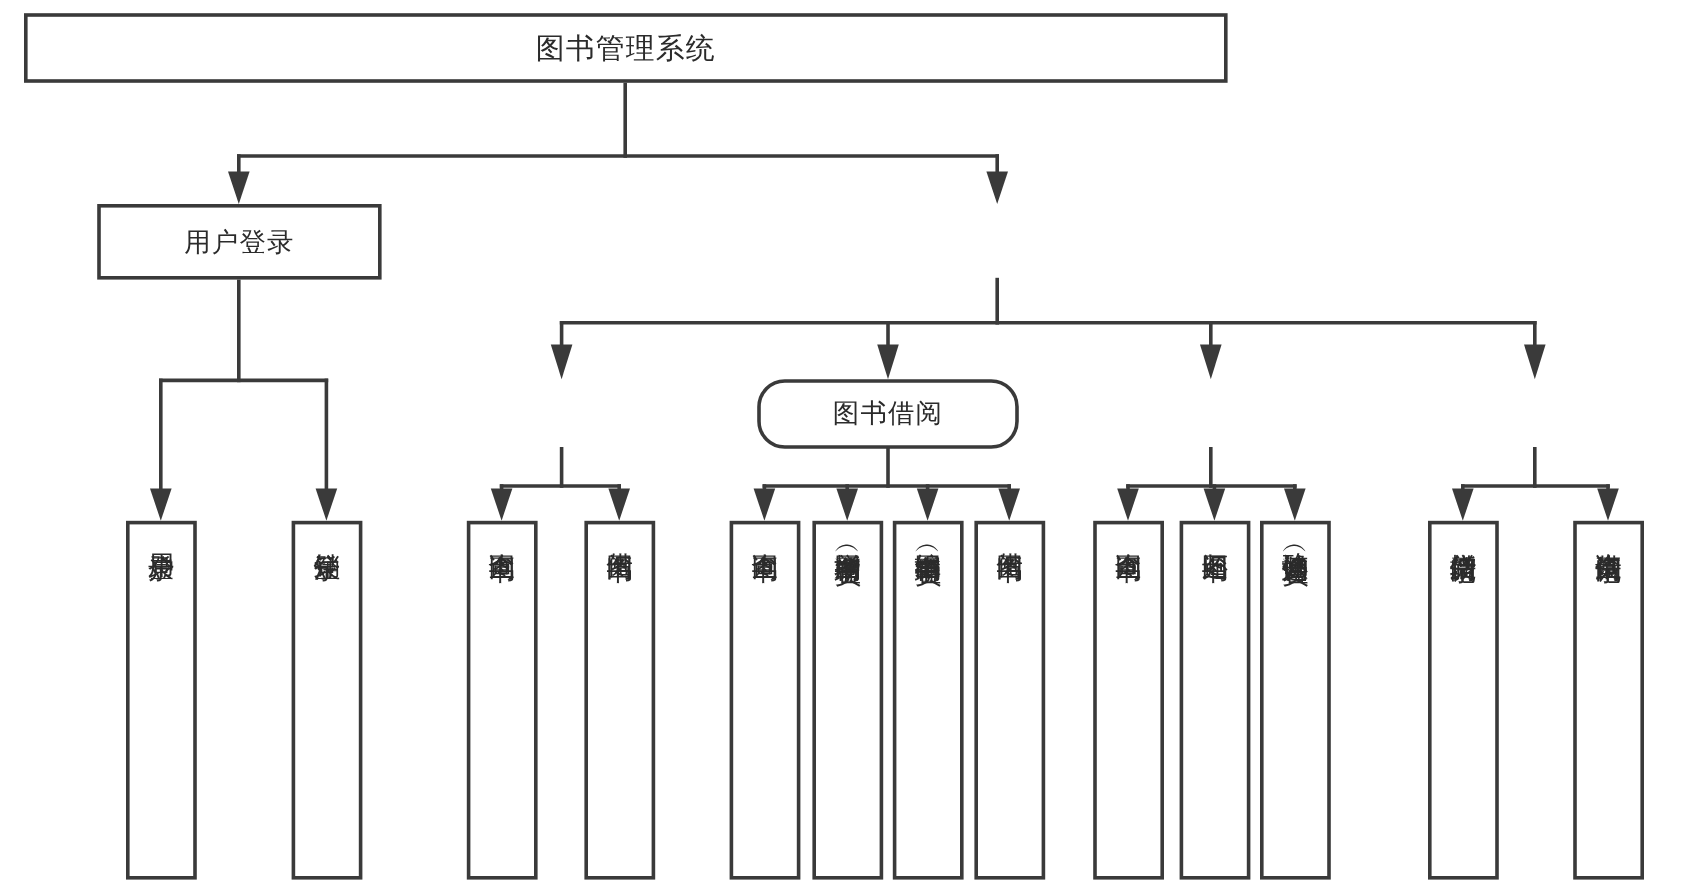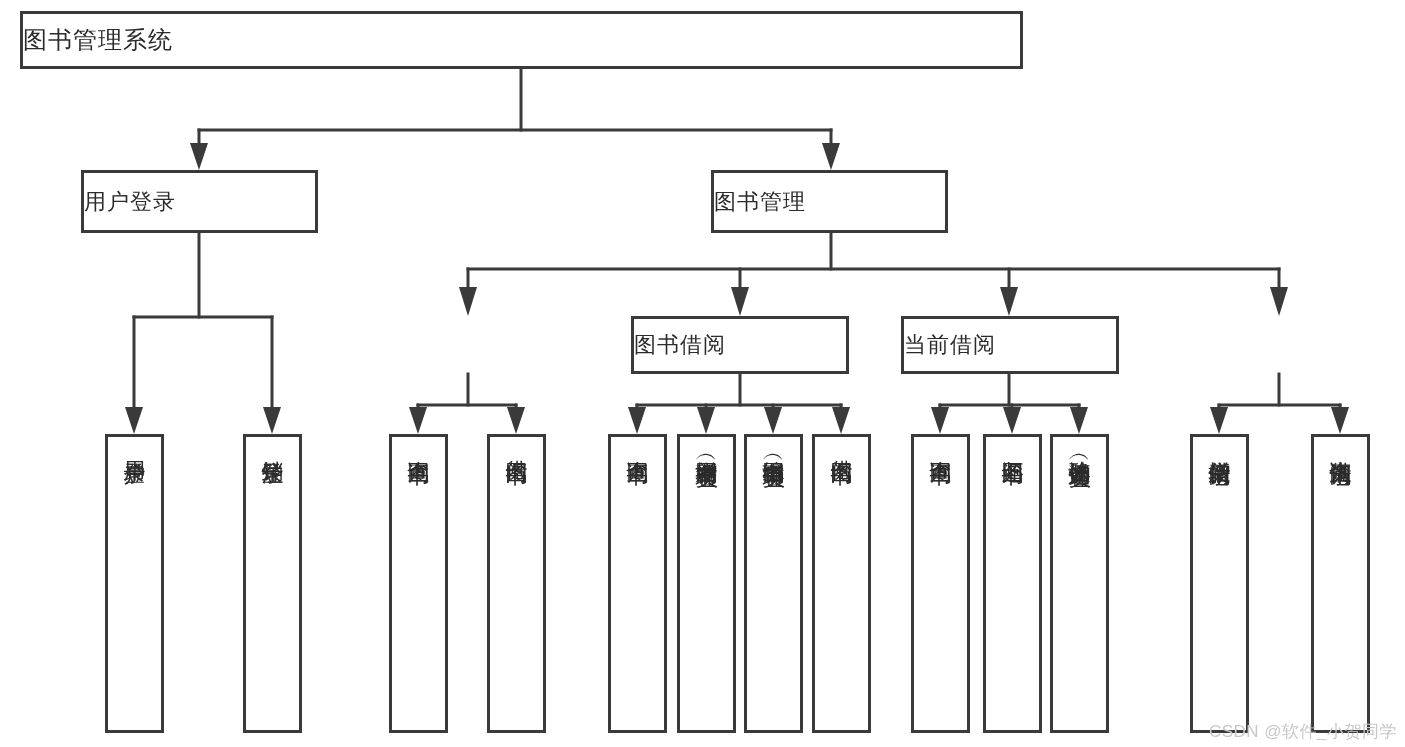--- a/index.html
+++ b/index.html
@@ -8,21 +8,21 @@
   #stage{position:relative;width:1405px;height:747px;background:#fff;}
   svg#diagram{position:absolute;left:0;top:0;width:1405px;height:747px;}
   .conn{stroke:#3a3a3a;stroke-width:3;fill:none;stroke-linecap:square;}
   .arrow-head{fill:#3a3a3a;stroke:none;}
   .vbox{position:absolute;box-sizing:border-box;border:3px solid #3a3a3a;
         background:#fff;display:flex;align-items:flex-start;justify-content:center;}
   .vbox span{writing-mode:vertical-rl;text-orientation:upright;
              font-size:22px;line-height:1.08;color:#2b2b2b;letter-spacing:1px;
              padding-top:6px;white-space:nowrap;}
   .hbox{position:absolute;box-sizing:border-box;border:3px solid #3a3a3a;
-        background:#fff;display:flex;align-items:center;justify-content:flex-start;}
+        background:#fff;display:flex;align-items:center;justify-content:center;}
   .hbox span{font-size:22px;color:#2b2b2b;letter-spacing:1px;white-space:nowrap;}
   .title-box span{font-size:24px;}
   #watermark{position:absolute;right:8px;bottom:4px;font-size:17px;color:#c8c8c8;
              letter-spacing:.5px;white-space:nowrap;}
 </style>
 </head>
 <body>
 
 <div id="stage">
 
@@ -102,29 +102,23 @@
     </g>
   </svg>
 
   <div class="hbox title-box" style="left:20px;top:11px;width:1003px;height:58px;">
     <span>图书管理系统</span>
   </div>
 
   <div class="hbox" style="left:81px;top:170px;width:237px;height:63px;">
     <span>用户登录</span>
   </div>
-  <div class="hbox" style="left:711px;top:170px;width:237px;height:63px;">
-    <span>图书管理</span>
-  </div>
 
-  <div class="hbox" style="left:631px;top:316px;width:218px;height:58px;">
+  <div class="hbox" style="left:631px;top:316px;width:218px;height:58px;border-radius:23px;">
     <span>图书借阅</span>
-  </div>
-  <div class="hbox" style="left:901px;top:316px;width:218px;height:58px;">
-    <span>当前借阅</span>
   </div>
 
   <div class="vbox" style="left:105px;top:434px;width:59px;height:299px;">
     <span>用户登录</span>
   </div>
   <div class="vbox" style="left:243px;top:434px;width:59px;height:299px;">
     <span>注销登录</span>
   </div>
   <div class="vbox" style="left:389px;top:434px;width:59px;height:299px;">
     <span>查询图书</span>
@@ -153,15 +147,14 @@
   <div class="vbox" style="left:1050px;top:434px;width:59px;height:299px;">
     <span>确认归还（管理员）</span>
   </div>
   <div class="vbox" style="left:1190px;top:434px;width:59px;height:299px;">
     <span>新增借阅记录</span>
   </div>
   <div class="vbox" style="left:1311px;top:434px;width:59px;height:299px;">
     <span>查询借阅记录</span>
   </div>
 
-  <div id="watermark">CSDN @软件_小贺同学</div>
 
 </div>
 
 </body></html>

